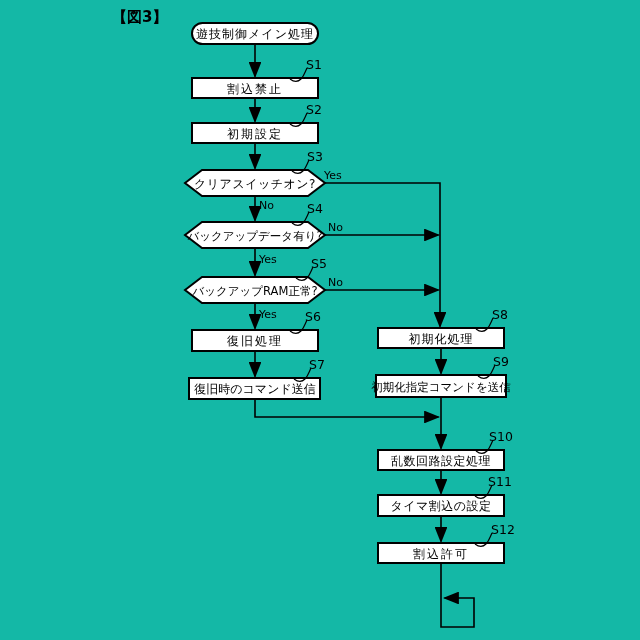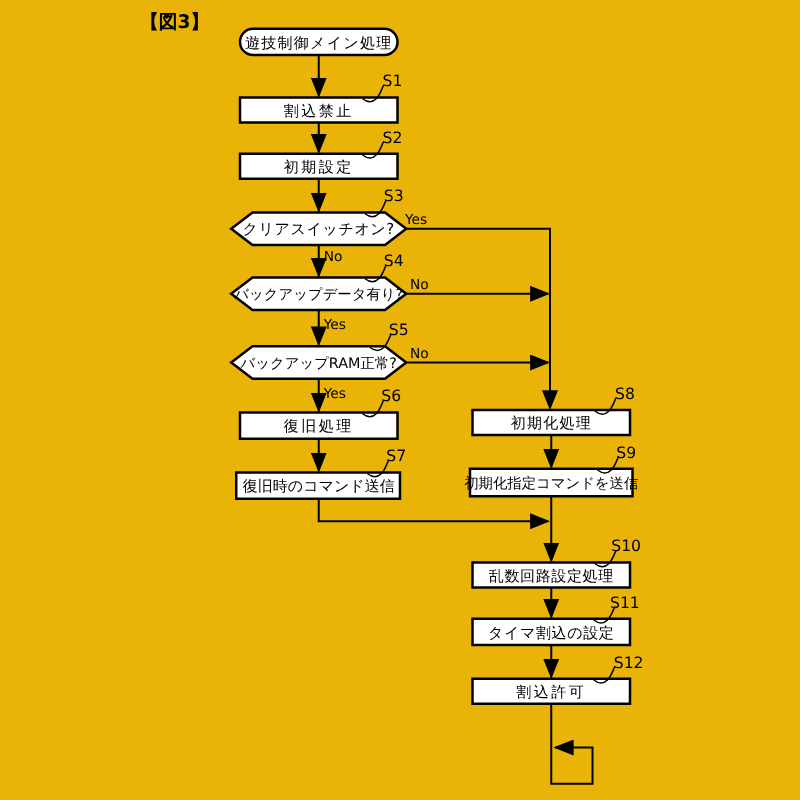--- a/index.html
+++ b/index.html
@@ -1,16 +1,16 @@
 <!DOCTYPE html>
 <html><head>
 <meta charset="utf-8">
 <style>
   html,body { margin:0; padding:0; background:#ffffff; }
-  .stage { position:relative; width:640px; height:640px; background:#eab308;
+  .stage { position:relative; width:640px; height:640px; background:#14b8a6;
            font-family:"DejaVu Sans", sans-serif; }
   svg { display:block; }
   .shape    { fill:#ffffff; stroke:#000000; stroke-width:2; }
   .edge     { fill:none; stroke:#000000; stroke-width:1.6; }
   .squiggle { fill:none; stroke:#000000; stroke-width:1.2; }
   .node-label   { font-family:"DejaVu Sans", sans-serif; font-size:12px;
                   text-anchor:middle; fill:#000; }
   .fs11         { font-size:11.5px; }
   .ls2          { letter-spacing:2px; }
   .ls1          { letter-spacing:1px; }

